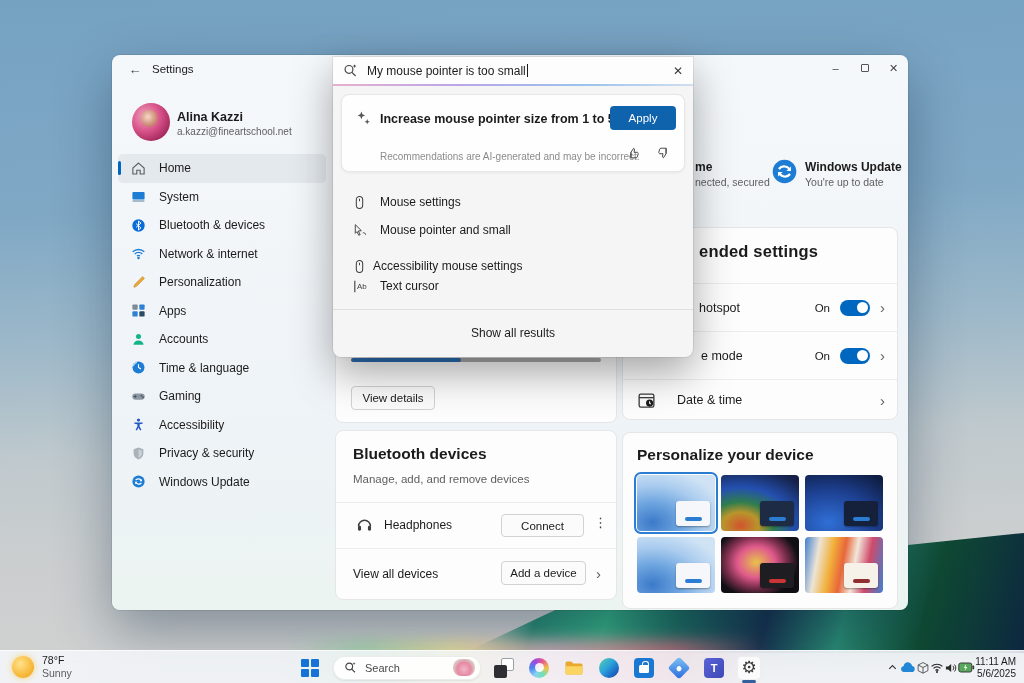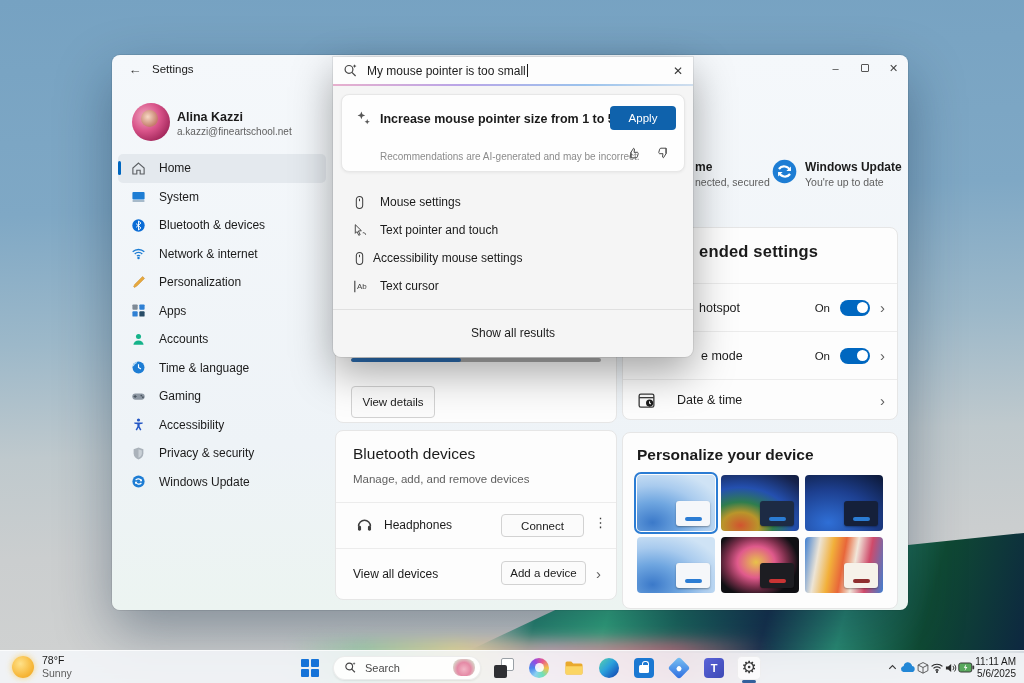--- a/index.html
+++ b/index.html
@@ -73,23 +73,23 @@
   .t1,.t4 { background:radial-gradient(120% 120% at 20% 85%,#3b79c9 0%,#6fa6e0 30%,#a9cbee 55%,#cfe3f5 80%); }
   .t2 { background:radial-gradient(130% 130% at 25% 90%,#d1542f 0%,#b9952b 18%,#2f7d4e 32%,#2450b0 52%,#16234d 80%,#0d1430 100%); --mw:#1d2b44; }
   .t3 { background:radial-gradient(130% 130% at 30% 85%,#2f6fd6 0%,#1d3f8f 45%,#0e1c3f 80%); --mw:#15203a; }
   .t5 { background:radial-gradient(60% 70% at 45% 45%,#e8c24a 0%,#e05a8c 40%,#7a2e4a 65%,#101014 90%); --mw:#1d1d22; --ab:#c93434; }
   .t6 { background:linear-gradient(100deg,#3f7fd1 0%,#ece4d6 18%,#f2b03a 34%,#e8673a 48%,#f1e7da 62%,#cf4a6a 78%,#3f7fd1 100%); --mw:#f6f2ea; --ab:#8f2f2f; }
 
   
   #devcard { left:223px; top:172px; width:282px; height:196px; }
   .pbar { position:absolute; left:15px; top:130px; width:250px; height:4px; border-radius:2px; background:#a9a9a9; overflow:hidden; }
   .pbar .fill { height:100%; background:#2b6cb0; border-radius:2px; }
-  .viewdet { position:absolute; left:15px; top:158px; width:84px; height:32px; }
+  .viewdet { position:absolute; left:15px; top:158px; width:84px; height:24px; }
   #btcard { left:223px; top:375px; width:282px; height:170px; }
-  .bt-title { position:absolute; left:17px; top:14px; font-size:15.5px; font-weight:400; }
+  .bt-title { position:absolute; left:17px; top:14px; font-size:15.5px; font-weight:700; }
   .bt-sub { position:absolute; left:17px; top:42px; font-size:11.5px; color:#5f5f5f; }
   .bt-div { position:absolute; left:0; right:0; height:1px; background:#ececec; }
   .hp-row  { position:absolute; left:0; right:0; top:72px; height:45px; }
   .hp-name { position:absolute; left:48px; top:15px; font-size:12px; }
   .connect { position:absolute; left:165px; top:11px; width:83px; height:23px; }
   .kebab { position:absolute; left:258px; top:12px; font-size:13px; color:#3a3a3a; }
   .ft-row { position:absolute; left:0; right:16px; top:118px; height:52px; }
   .viewall { position:absolute; left:17px; top:18px; font-size:12px; }
   .adddev { position:absolute; left:165px; top:12px; width:85px; height:24px; }
   .ft-chev { position:absolute; left:260px; top:17px; }
@@ -388,23 +388,23 @@
         <rect x="4.6" y="1.6" width="6.8" height="12.8" rx="3.4" stroke="#3f3f3f" stroke-width="1.1" fill="none"></rect>
         <path d="M8 4 v2.6" stroke="#3f3f3f" stroke-width="1.1"></path>
       </svg>
     <span>Mouse settings</span>
   </div>
   <div class="res" style="top:159px;">
     <svg width="15" height="15" viewBox="0 0 16 16">
         <path d="M3.5 1.8 L10 8.2 L6.8 8.5 L8.7 12.4 L7.2 13.1 L5.3 9.2 L3.5 11 Z" stroke="#3f3f3f" stroke-width="1" fill="none"></path>
         <path d="M11.5 10.5 a2.2 2.2 0 0 1 3 2" stroke="#3f3f3f" stroke-width="1" fill="none"></path>
       </svg>
-    <span>Text pointer and touch</span>
-  </div>
-  <div class="res" style="top:187px;gap:6px;">
+    <span>Mouse pointer and small</span>
+  </div>
+  <div class="res" style="top:195px;gap:6px;">
     <svg width="15" height="15" viewBox="0 0 16 16">
         <rect x="4.6" y="1.6" width="6.8" height="12.8" rx="3.4" stroke="#3f3f3f" stroke-width="1.1" fill="none"></rect>
         <path d="M8 4 v2.6" stroke="#3f3f3f" stroke-width="1.1"></path>
       </svg>
     <span>Accessibility mouse settings</span>
   </div>
   <div class="res" style="top:215px;">
     <svg width="15" height="15" viewBox="0 0 16 16">
         <path d="M3 1.8 V14.2" stroke="#3f3f3f" stroke-width="1.2"></path>
         <text x="5.4" y="11" font-size="8.5" fill="#3f3f3f" font-family="Liberation Sans, sans-serif">Ab</text>

